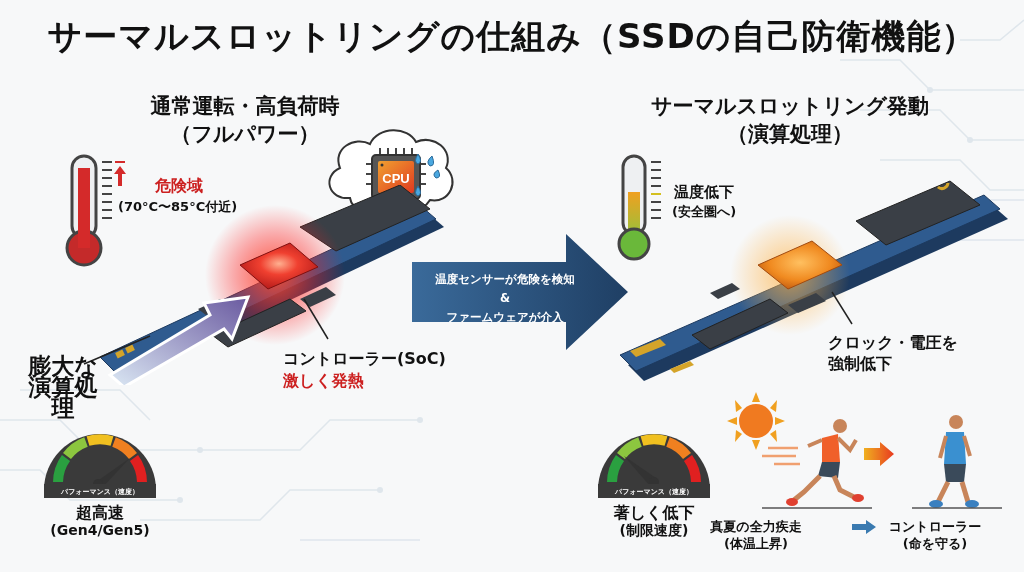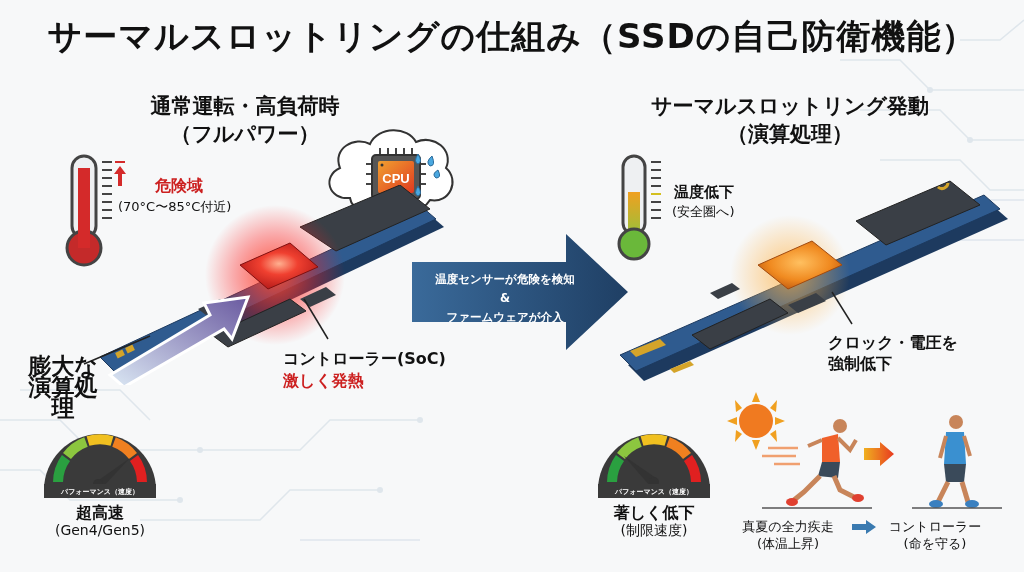--- a/index.html
+++ b/index.html
@@ -14,21 +14,21 @@
   .bg-circuit { position: absolute; inset: 0; pointer-events: none; }
   .title {
     position: absolute; left: 0; top: 14px; width: 1024px; text-align: center;
     font-size: 34px; font-weight: bold; letter-spacing: 1px; color: #111;
   }
   .heading { font-weight: bold; text-align: center; color: #111; }
   .h-left { left: 110px; top: 92px; width: 270px; font-size: 21px; line-height: 28px; }
   .h-right { left: 600px; top: 92px; width: 380px; font-size: 21px; line-height: 28px; }
   .label-bold { font-weight: bold; font-size: 23px; line-height: 21px; }
   .red { color: #cc2020; }
-  .small { font-size: 13px; font-weight: normal; line-height: 17px; }
+  .small { font-size: 13px; font-weight: bold; line-height: 17px; }
   .arrow-text {
     position: absolute; left: 410px; top: 270px; width: 190px;
     color: #fff; font-size: 11.5px; font-weight: bold; text-align: center; line-height: 19px;
   }
   .gauge-label-text { font-size: 7px; fill: #fff; font-weight: bold; }
   .center { text-align: center; }
 </style>
 </head>
 <body>
 
@@ -345,21 +345,21 @@
     <path d="M222 72 L244 72 L242 90 L224 90 Z" fill="#3a4a5a"></path>
     <path d="M226 90 L216 110" stroke="#c8855a" stroke-width="5"></path>
     <path d="M240 90 L246 110" stroke="#c8855a" stroke-width="5"></path>
     <path d="M224 44 L218 66" stroke="#c8855a" stroke-width="4"></path>
     <path d="M242 44 L248 64" stroke="#c8855a" stroke-width="4"></path>
     <ellipse cx="214" cy="112" rx="7" ry="4" fill="#3a80c0"></ellipse>
     <ellipse cx="250" cy="112" rx="7" ry="4" fill="#3a80c0"></ellipse>
   </g>
   <line x1="190" y1="116" x2="280" y2="116" stroke="#555" stroke-width="1.5"></line>
 </svg>
-<div class="abs small center" style="left:728px;top:518px;width:120px">
+<div class="abs small center" style="left:696px;top:518px;width:120px">
   <div>真夏の全力疾走</div>
   <div>(体温上昇)</div>
 </div>
 <svg class="abs" style="left:852px;top:520px" width="26" height="14">
   <polygon points="0,4 14,4 14,0 24,7 14,14 14,10 0,10" fill="#3a7ab0"></polygon>
 </svg>
 <div class="abs small center" style="left:880px;top:518px;width:110px">
   <div>コントローラー</div>
   <div>(命を守る)</div>
 </div>

